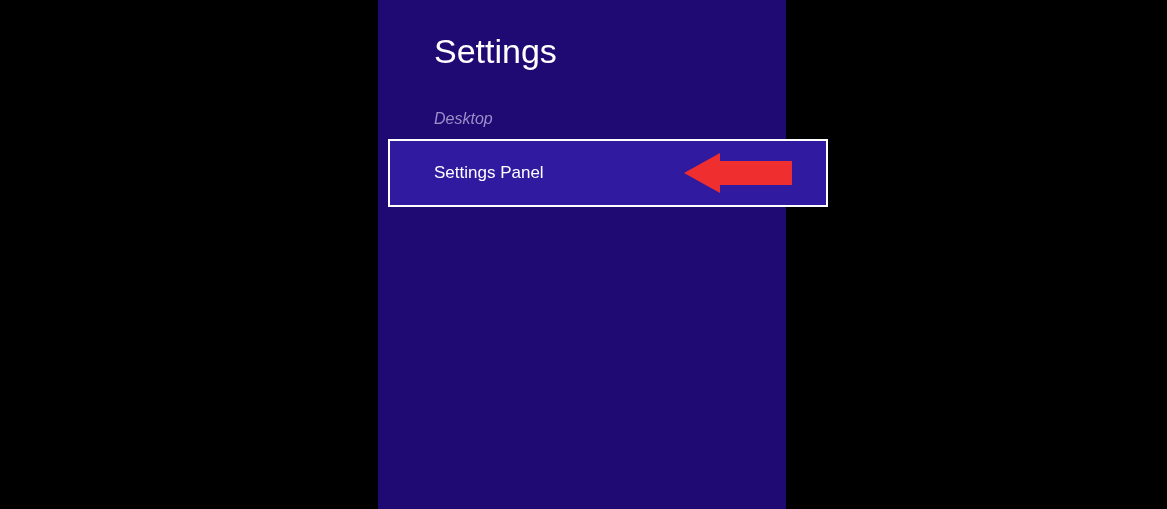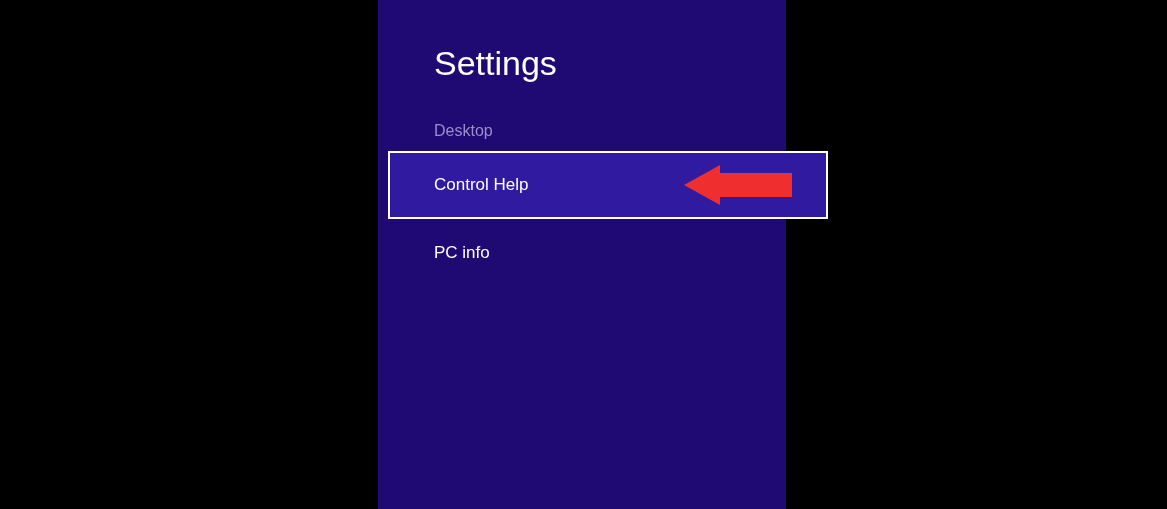--- a/index.html
+++ b/index.html
@@ -15,21 +15,21 @@
       position: relative;
       overflow: hidden;
     }
     .settings-panel {
       position: absolute;
       left: 378px;
       top: 0;
       width: 408px;
       height: 509px;
       background: #1e0a72;
-      padding-top: 44px;
+      padding-top: 32px;
     }
     .panel-title {
       color: #ffffff;
       font-size: 34px;
       font-weight: 300;
       padding-left: 56px;
       margin-bottom: 28px;
     }
     .menu-list {
       width: 100%;
@@ -42,20 +42,21 @@
       cursor: pointer;
       position: relative;
     }
     .menu-item-label {
       color: #ffffff;
       font-size: 17px;
       font-weight: 400;
     }
     .menu-item.context {
       height: 40px;
+      font-style: italic;
     }
     .menu-item.context .menu-item-label {
       color: #9a8fc9;
       font-size: 16px;
     }
     .menu-item.selected {
       background: #2f1aa0;
       outline: 2px solid #ffffff;
       outline-offset: -2px;
       margin-left: 10px;
@@ -91,27 +92,24 @@
 <div class="settings-panel">
   <h1 class="panel-title">Settings</h1>
 
   <div class="menu-list">
 
     <div class="menu-item context">
       <span class="menu-item-label">Desktop</span>
     </div>
 
     <div class="menu-item selected">
-      <span class="menu-item-label">Control Help</span>
+      <span class="menu-item-label">Settings Panel</span>
       <div class="annotation-arrow">
         <div class="arrow-head"></div>
         <div class="arrow-shaft"></div>
       </div>
     </div>
 
 
-    <div class="menu-item">
-      <span class="menu-item-label">PC info</span>
-    </div>
 
 
   </div>
 </div>
 
 </body></html>

